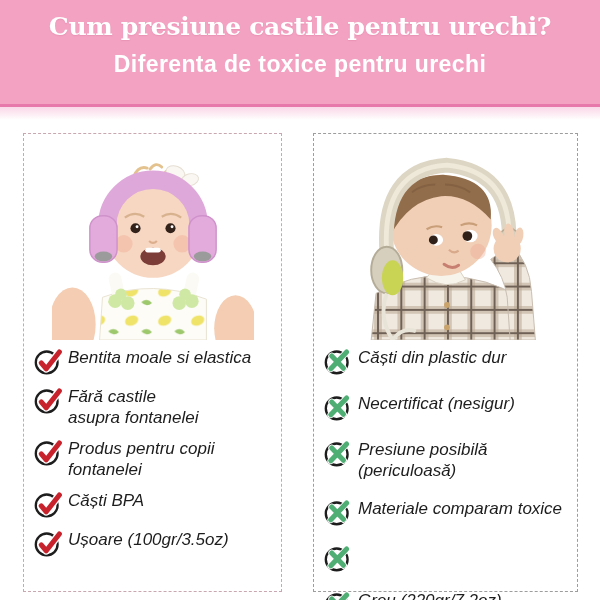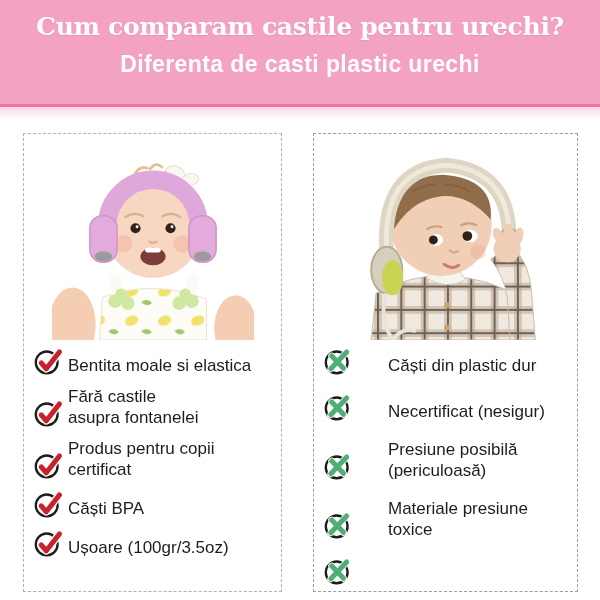--- a/index.html
+++ b/index.html
@@ -32,23 +32,23 @@
     position:absolute;top:133px;height:459px;background:#ffffff;
     box-sizing:border-box;
   }
   .panel-left{left:23px;width:259px;border:1px dashed #c8a7b0;}
   .panel-right{left:313px;width:265px;border:1px dashed #9d9d9d;}
   .photo{
     height:206px;display:flex;justify-content:center;align-items:flex-end;
     overflow:hidden;
   }
   .list{padding:7px 3px 0 8px;}
-  .item{display:flex;align-items:flex-end;}
+  .item{display:flex;align-items:flex-start;font-style:italic;}
   .panel-left  .item{margin-bottom:10px;}
-  .panel-right .item{margin-bottom:17px;gap:30px;}
+  .panel-right .item{margin-bottom:17px;}
   .icon{flex:0 0 33px;display:flex;align-items:center;justify-content:center;}
   .txt{
     font-size:17px;line-height:21px;color:#1d1d1d;
     white-space:pre-line;padding-left:3px;
   }
   svg{display:block;}
   .sprite{position:absolute;width:0;height:0;overflow:hidden;}
 </style>
 </head>
 <body>
@@ -62,22 +62,22 @@
     </symbol>
     <symbol id="ic-cross" viewBox="0 0 34 32">
       <circle cx="15" cy="17" r="12" fill="none" stroke="#1d1d1d" stroke-width="2.6"></circle>
       <path d="M8.5 24 L26 5.5 M9.5 10 L22.5 23.5" fill="none" stroke="#ffffff" stroke-width="7.5" stroke-linecap="round"></path>
       <path d="M8.5 24 L26 5.5 M9.5 10 L22.5 23.5" fill="none" stroke="#4fae74" stroke-width="5.6" stroke-linecap="round"></path>
     </symbol>
   </defs>
 </svg>
 
 <div class="header">
-  <div class="header-title">Cum comparam castile pentru urechi?</div>
-  <div class="header-sub">Diferenta de casti plastic urechi</div>
+  <div class="header-title">Cum presiune castile pentru urechi?</div>
+  <div class="header-sub">Diferenta de toxice pentru urechi</div>
 </div>
 <div class="header-fade"></div>
 
 <div class="panel panel-left">
   <div class="photo">
     <svg width="202" height="204" viewBox="0 0 200 210">
       <defs>
         <pattern id="lemons" width="34" height="30" patternUnits="userSpaceOnUse">
           <rect width="34" height="30" fill="#fdfcf6"></rect>
           <ellipse cx="10" cy="10" rx="7" ry="5" fill="#f0e36a" transform="rotate(-20 10 10)"></ellipse>
@@ -151,21 +151,21 @@
       <span class="txt">Fără castile
 asupra fontanelei</span>
     </div>
     <div class="item">
       <span class="icon">
           <svg width="31" height="29">
             <use href="#ic-check"></use>
           </svg>
         </span>
       <span class="txt">Produs pentru copii
-certificat</span>
+fontanelei</span>
     </div>
     <div class="item">
       <span class="icon">
           <svg width="31" height="29">
             <use href="#ic-check"></use>
           </svg>
         </span>
       <span class="txt">Căști BPA</span>
     </div>
     <div class="item">
@@ -257,21 +257,21 @@
         </span>
       <span class="txt">Presiune posibilă
 (periculoasă)</span>
     </div>
     <div class="item">
       <span class="icon">
           <svg width="31" height="29">
             <use href="#ic-cross"></use>
           </svg>
         </span>
-      <span class="txt">Materiale presiune toxice</span>
+      <span class="txt">Materiale comparam toxice</span>
     </div>
     <div class="item">
       <span class="icon">
           <svg width="31" height="29">
             <use href="#ic-cross"></use>
           </svg>
         </span>
     </div>
     <div class="item">
       <span class="icon">

